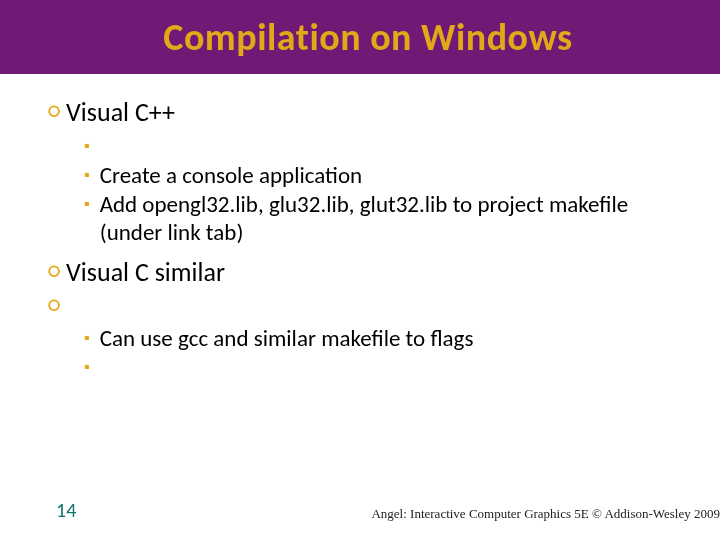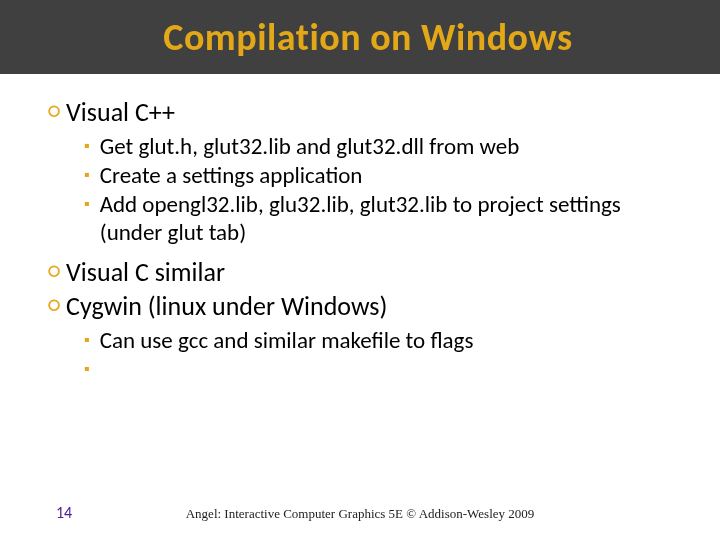--- a/index.html
+++ b/index.html
@@ -5,21 +5,21 @@
   * { box-sizing: border-box; margin: 0; padding: 0; }
   body {
     width: 720px;
     height: 540px;
     background: #fff;
     font-family: "Calibri", "Segoe UI", Arial, sans-serif;
     position: relative;
     overflow: hidden;
   }
   .title-band {
-    background: #404040;
+    background: #701a75;
     width: 100%;
     padding: 14px 0 14px 16px;
   }
   .title {
     color: #e3a817;
     font-size: 38px;
     font-weight: 600;
     text-align: center;
     letter-spacing: 0.5px;
   }
@@ -61,29 +61,29 @@
   .lvl2 .text {
     font-size: 23px;
     line-height: 28px;
     color: #000;
     max-width: 560px;
   }
   .slidenum {
     position: absolute;
     bottom: 18px;
     left: 56px;
-    font-size: 16px;
-    color: #4c1d95;
+    font-size: 20px;
+    color: #0f766e;
   }
   .footer {
     position: absolute;
     bottom: 18px;
     left: 0;
     width: 100%;
-    text-align: center;
+    text-align: right;
     font-size: 13px;
     color: #222;
     font-family: Georgia, "Times New Roman", serif;
   }
 </style>
 </head>
 <body>
 
 <div class="title-band">
   <div class="title">Compilation on Windows</div>
@@ -91,40 +91,38 @@
 
 <div class="content">
 
   <div class="lvl1">
     <span class="bullet">○</span>
     <span class="text">Visual C++</span>
   </div>
   <div class="sublist">
     <div class="lvl2">
       <span class="bullet">▪</span>
-      <span class="text">Get glut.h, glut32.lib and glut32.dll from web</span>
     </div>
     <div class="lvl2">
       <span class="bullet">▪</span>
-      <span class="text">Create a settings application</span>
+      <span class="text">Create a console application</span>
     </div>
     <div class="lvl2">
       <span class="bullet">▪</span>
-      <span class="text">Add opengl32.lib, glu32.lib, glut32.lib to project settings (under glut tab)</span>
+      <span class="text">Add opengl32.lib, glu32.lib, glut32.lib to project makefile (under link tab)</span>
     </div>
   </div>
 
   <div class="lvl1">
     <span class="bullet">○</span>
     <span class="text">Visual C similar</span>
   </div>
 
   <div class="lvl1">
     <span class="bullet">○</span>
-    <span class="text">Cygwin (linux under Windows)</span>
   </div>
   <div class="sublist">
     <div class="lvl2">
       <span class="bullet">▪</span>
       <span class="text">Can use gcc and similar makefile to flags</span>
     </div>
     <div class="lvl2">
       <span class="bullet">▪</span>
     </div>
   </div>

